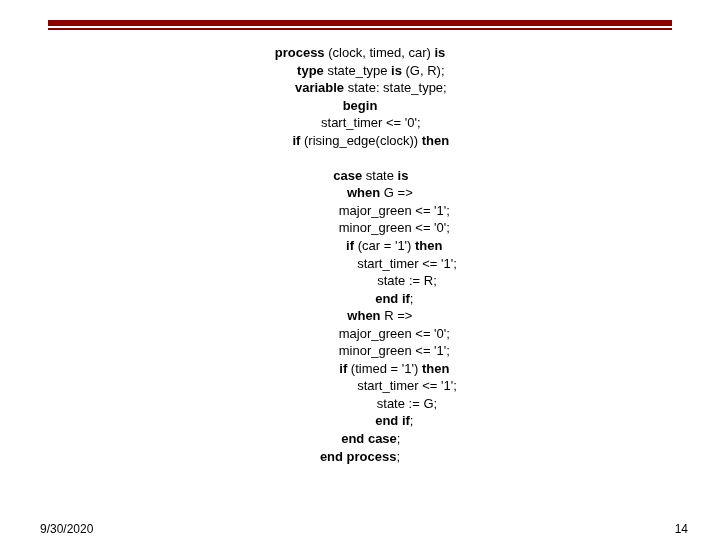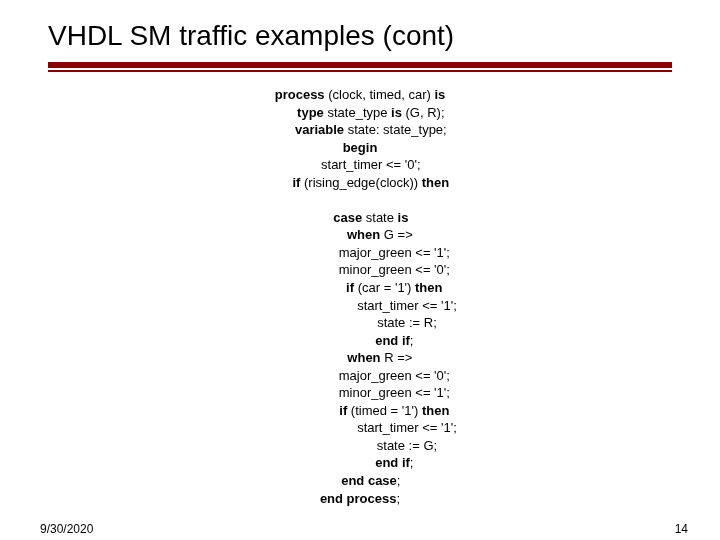--- a/index.html
+++ b/index.html
@@ -14,21 +14,20 @@
   .footer { position: absolute; bottom: 18px; left: 0; width: 720px; font-size: 12px; color: #000; font-family: Verdana, Geneva, sans-serif; }
   .footer .date { position: absolute; left: 40px; }
   .footer .author { position: absolute; left: 12px; width: 720px; text-align: center; margin-top: 16px; }
   .footer .page { position: absolute; right: 32px; }
 </style>
 </head>
 <body>
 
 <div class="slide">
 
-  <div class="title">VHDL SM traffic examples (cont)</div>
 
   <div class="rule-wrap">
     <div class="rule-thick"></div>
     <div class="rule-thin"></div>
   </div>
 
   <div class="code"><span class="kw">process</span><span> (clock, timed, car) </span><span class="kw">is</span>
 <span class="kw">      type</span><span> state_type </span><span class="kw">is</span><span> (G, R);</span>
 <span class="kw">      variable</span><span> state: state_type;</span>
 <span class="kw">begin</span>

